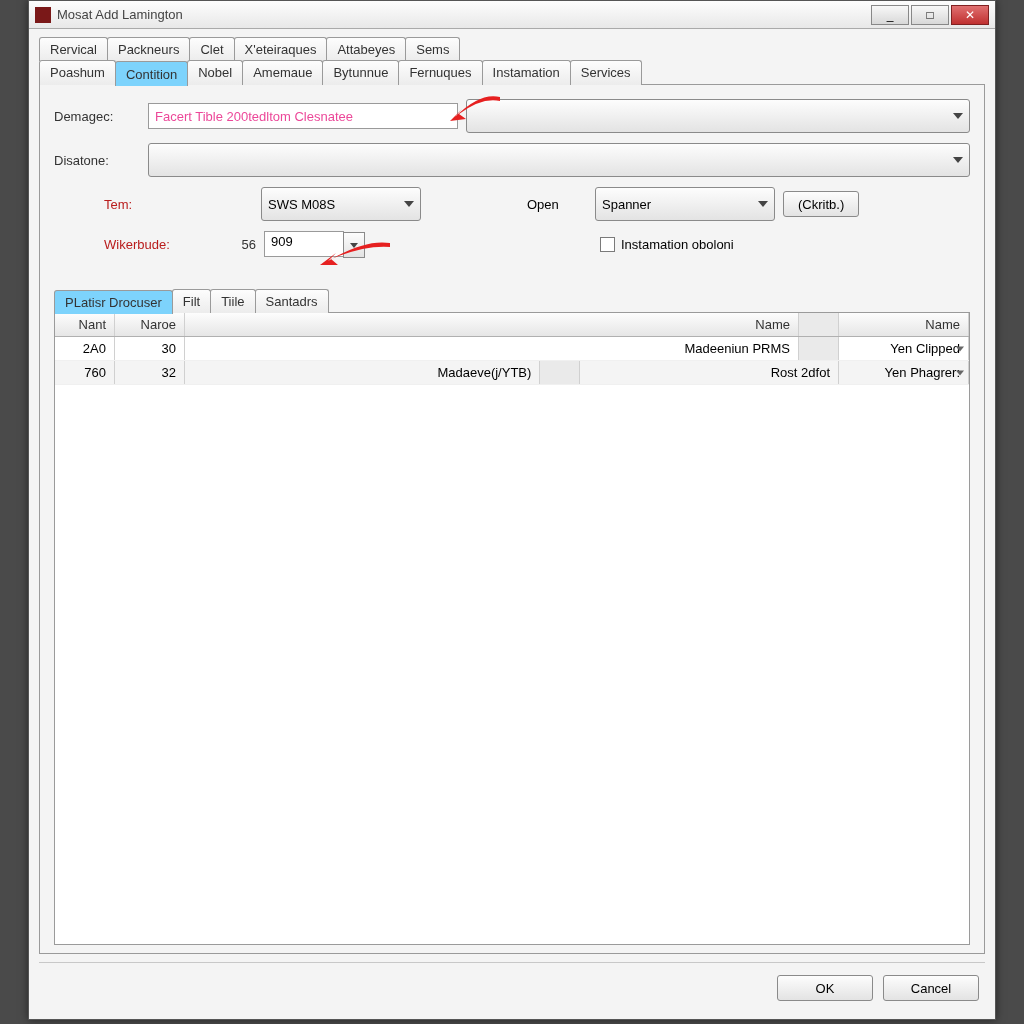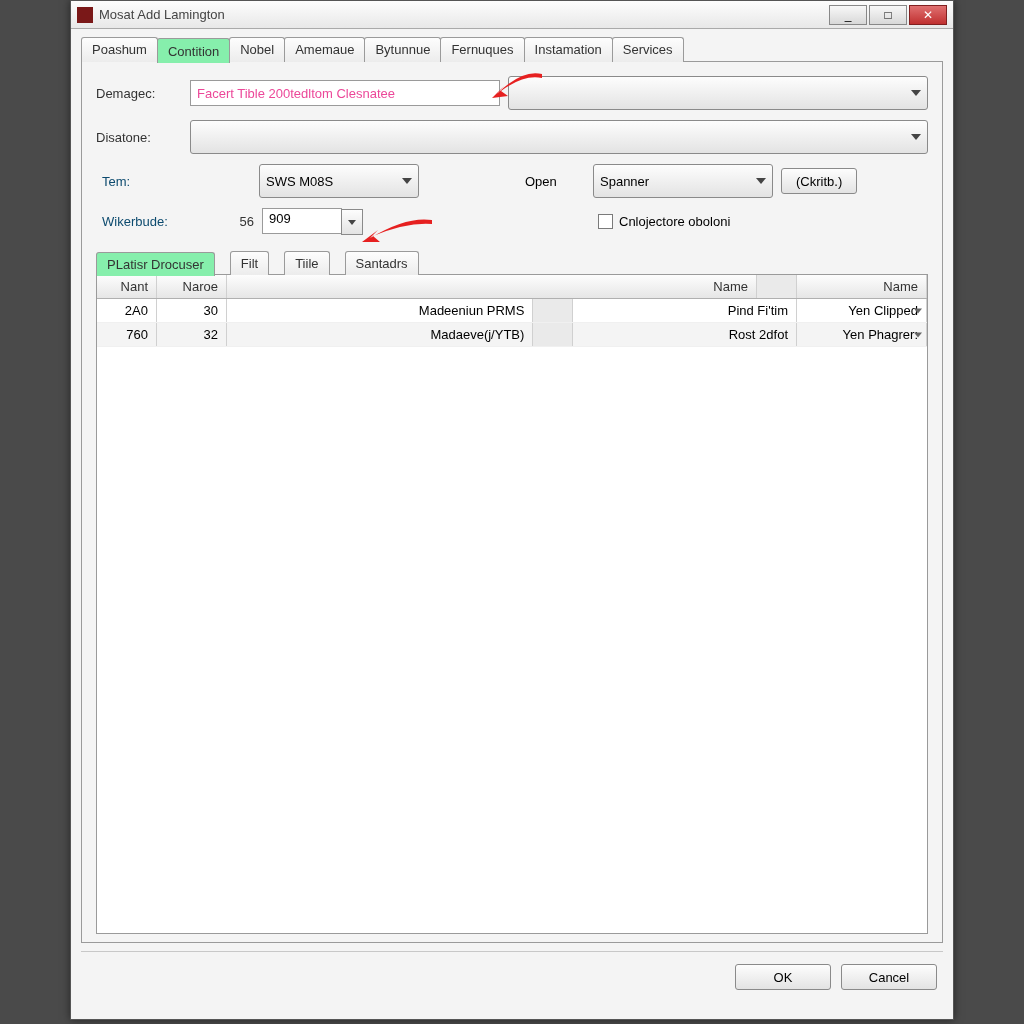--- a/index.html
+++ b/index.html
@@ -1,66 +1,66 @@
 <!DOCTYPE html>
 <html><head>
 <meta charset="utf-8">
 <style>
 * { box-sizing: border-box; margin: 0; padding: 0; font-family: "Segoe UI", Tahoma, sans-serif; font-size: 13px; }
 body { background: #4a4a4a; width: 1024px; height: 1024px; overflow: hidden; }
 
-.window { background: #ececec; width: 884px; height: 1020px; margin: 0 auto; border: 1px solid #555; box-shadow: 0 0 8px rgba(0,0,0,0.5); }
+.window { background: #ececec; width: 968px; height: 1020px; margin: 0 auto; border: 1px solid #555; box-shadow: 0 0 8px rgba(0,0,0,0.5); }
 
 .titlebar { height: 28px; background: linear-gradient(#fdfdfd, #e8e8e8); display: flex; align-items: center; padding: 0 6px; border-bottom: 1px solid #aaa; }
 .titlebar .appicon { width: 16px; height: 16px; background: #7a1818; margin-right: 6px; }
 .titlebar .title { color: #444; font-size: 13px; }
 .titlebar .spacer { flex: 1; }
 .winbtn { width: 38px; height: 20px; margin-left: 2px; border: 1px solid #888; background: linear-gradient(#f8f8f8,#d8d8d8); display: flex; align-items: center; justify-content: center; font-size: 12px; }
 .winbtn.close { background: linear-gradient(#e07070,#c03030); color:#fff; border-color:#802020;}
 
 .dialog-body { background: #f4f4f4; padding: 8px 10px 0 10px; position: relative; height: calc(100% - 28px); display:flex; flex-direction:column; }
 
 .tabstrip { display: flex; flex-wrap: wrap; gap: 0; margin-bottom: -1px; position: relative; z-index: 2; }
 .tab { background: linear-gradient(#fdfdfd,#ececec); border: 1px solid #9a9a9a; border-bottom: none; padding: 4px 10px; margin-right: -1px; border-radius: 3px 3px 0 0; color: #333; cursor: default; user-select:none; }
-.tab.active { background: #86efac; position: relative; top: 1px; padding-top:5px; }
+.tab.active { background: #7dd3fc; position: relative; top: 1px; padding-top:5px; }
 
 .tab-content { border: 1px solid #9a9a9a; background: #f4f4f4; flex: 1; padding: 14px 14px 8px 14px; position: relative; display:flex; flex-direction:column; }
 
 .form-row { display: flex; align-items: center; margin-bottom: 10px; gap: 8px; }
 .lbl { width: 86px; color: #333; }
-.lbl2 { width: 120px; color:#0c4a6e; padding-left: 6px;}
+.lbl2 { width: 120px; color:#b91c1c; padding-left: 6px; margin-left: 44px;}
 .field { background: #fff; border: 1px solid #9a9a9a; height: 26px; padding: 2px 6px; color: #ec4899; }
 .combo { background: linear-gradient(#fdfdfd,#e3e3e3); border: 1px solid #8a8a8a; height: 26px; display:flex; align-items:center; padding:16px 6px; position:relative; border-radius:3px;text-align:center; }
 .combo .tri { position:absolute; right:6px; top:50%; transform:translateY(-50%); width:0;height:0;border-left:5px solid transparent;border-right:5px solid transparent;border-top:6px solid #444;}
 .btn { background: linear-gradient(#fdfdfd,#e3e3e3); border:1px solid #8a8a8a; border-radius:3px; height:26px; padding:0 14px; display:flex; align-items:center; justify-content:center; }
 
 .num-label { width: 30px; text-align:right; color:#333; }
 .spin { width: 80px; background:#fff; border:1px solid #9a9a9a; height:26px; position:relative; padding:2px 6px;}
 .spin .spinbtn { position:absolute; right:-22px; top:0; width:22px; height:26px; background:linear-gradient(#fdfdfd,#e3e3e3); border:1px solid #8a8a8a; display:flex; align-items:center; justify-content:center;}
 .spin .spinbtn .tri { width:0;height:0;border-left:4px solid transparent;border-right:4px solid transparent;border-top:5px solid #444;}
 
 .chk { display:flex; align-items:center; gap:6px; }
 .chk .box { width:15px; height:15px; border:1px solid #7a7a7a; background:#fff; }
 
-.subtabs { display:flex; margin-top:7px; margin-bottom:-1px; position:relative; z-index:2;gap:16px;}
+.subtabs { display:flex; margin-top:22px; margin-bottom:-1px; position:relative; z-index:2;}
 .subtabs .tab { padding:4px 10px; }
 
 .grid-wrap { border:1px solid #9a9a9a; background:#fff; flex:1; display:flex; flex-direction:column; position:relative;text-align:right; }
 .grid-header { display:flex; background:linear-gradient(#fdfdfd,#e6e6e6); border-bottom:1px solid #b0b0b0; }
 .grid-header .col, .grid-row .cell { padding:4px 8px; border-right:1px solid #d0d0d0; overflow:hidden; white-space:nowrap; }
 .grid-header .col { color:#333; font-weight:normal; }
 .grid-rows { flex:1; overflow-y:scroll; }
 .grid-row { display:flex; border-bottom:1px solid #f0f0f0; }
 .grid-row:nth-child(even){ background:#f4f4f4; }
 .cell-combo { position:relative; }
 .cell-combo .tri { position:absolute; right:4px; top:50%; transform:translateY(-50%); width:0;height:0;border-left:4px solid transparent;border-right:4px solid transparent;border-top:5px solid #666;}
 
 .c1{width:60px;} .c2{width:70px;} .c3{flex:1.4;} .c4{width:40px; background:#eaeaea;} .c5{flex:1;} .c6{width:130px;}
 
-.footer { display:flex; justify-content:flex-end; gap:10px; padding:12px 6px 29px 0; border-top:1px solid #c8c8c8; margin-top:8px; }
+.footer { display:flex; justify-content:flex-end; gap:10px; padding:12px 6px 18px 0; border-top:1px solid #c8c8c8; margin-top:8px; }
 .footer .btn { width:96px; justify-content:center; }
 
 .arrow { position:absolute; z-index:50; pointer-events:none; }
 .arrow svg path { fill:#e62020; }
 </style>
 </head>
 <body>
 
 <div class="window">
   <div class="titlebar">
@@ -68,20 +68,28 @@
     <div class="title">Mosat Add Lamington</div>
     <div class="spacer"></div>
     <div class="winbtn">_</div>
     <div class="winbtn">□</div>
     <div class="winbtn close">✕</div>
   </div>
 
   <div class="dialog-body">
 
     <div class="tabstrip">
+      <div class="tab">Rervical</div>
+      <div class="tab">Packneurs</div>
+      <div class="tab">Clet</div>
+      <div class="tab">X'eteiraques</div>
+      <div class="tab">Attabeyes</div>
+      <div class="tab">Sems</div>
+    </div>
+    <div class="tabstrip">
       <div class="tab">Poashum</div>
       <div class="tab active">Contition</div>
       <div class="tab">Nobel</div>
       <div class="tab">Amemaue</div>
       <div class="tab">Bytunnue</div>
       <div class="tab">Fernuques</div>
       <div class="tab">Instamation</div>
       <div class="tab">Services</div>
     </div>
 
@@ -126,21 +134,21 @@
         <div class="num-label">56</div>
         <div class="spin">
           <span>909</span>
           <div class="spinbtn">
               <div class="tri"></div>
             </div>
         </div>
         <div style="width:240px"></div>
         <label class="chk">
           <span class="box"></span>
-          <span>Cnlojectore oboloni</span>
+          <span>Instamation oboloni</span>
         </label>
       </div>
 
       <div class="subtabs">
         <div class="tab active">PLatisr Drocuser</div>
         <div class="tab">Filt</div>
         <div class="tab">Tiile</div>
         <div class="tab">Santadrs</div>
       </div>
 
@@ -151,21 +159,20 @@
           <div class="col c3">Name</div>
           <div class="col c4"></div>
           <div class="col c6">Name</div>
         </div>
         <div class="grid-rows">
           <div class="grid-row">
             <div class="cell c1">2A0</div>
             <div class="cell c2">30</div>
             <div class="cell c3">Madeeniun PRMS</div>
             <div class="cell c4"></div>
-            <div class="cell c5">Pind Fi'tim</div>
             <div class="cell c6 cell-combo"><span>Yen Clipped</span><div class="tri"></div></div>
           </div>
           <div class="grid-row">
             <div class="cell c1">760</div>
             <div class="cell c2">32</div>
             <div class="cell c3">Madaeve(j/YTB)</div>
             <div class="cell c4"></div>
             <div class="cell c5">Rost 2dfot</div>
             <div class="cell c6 cell-combo"><span>Yen Phagrer:</span><div class="tri"></div></div>
           </div>

